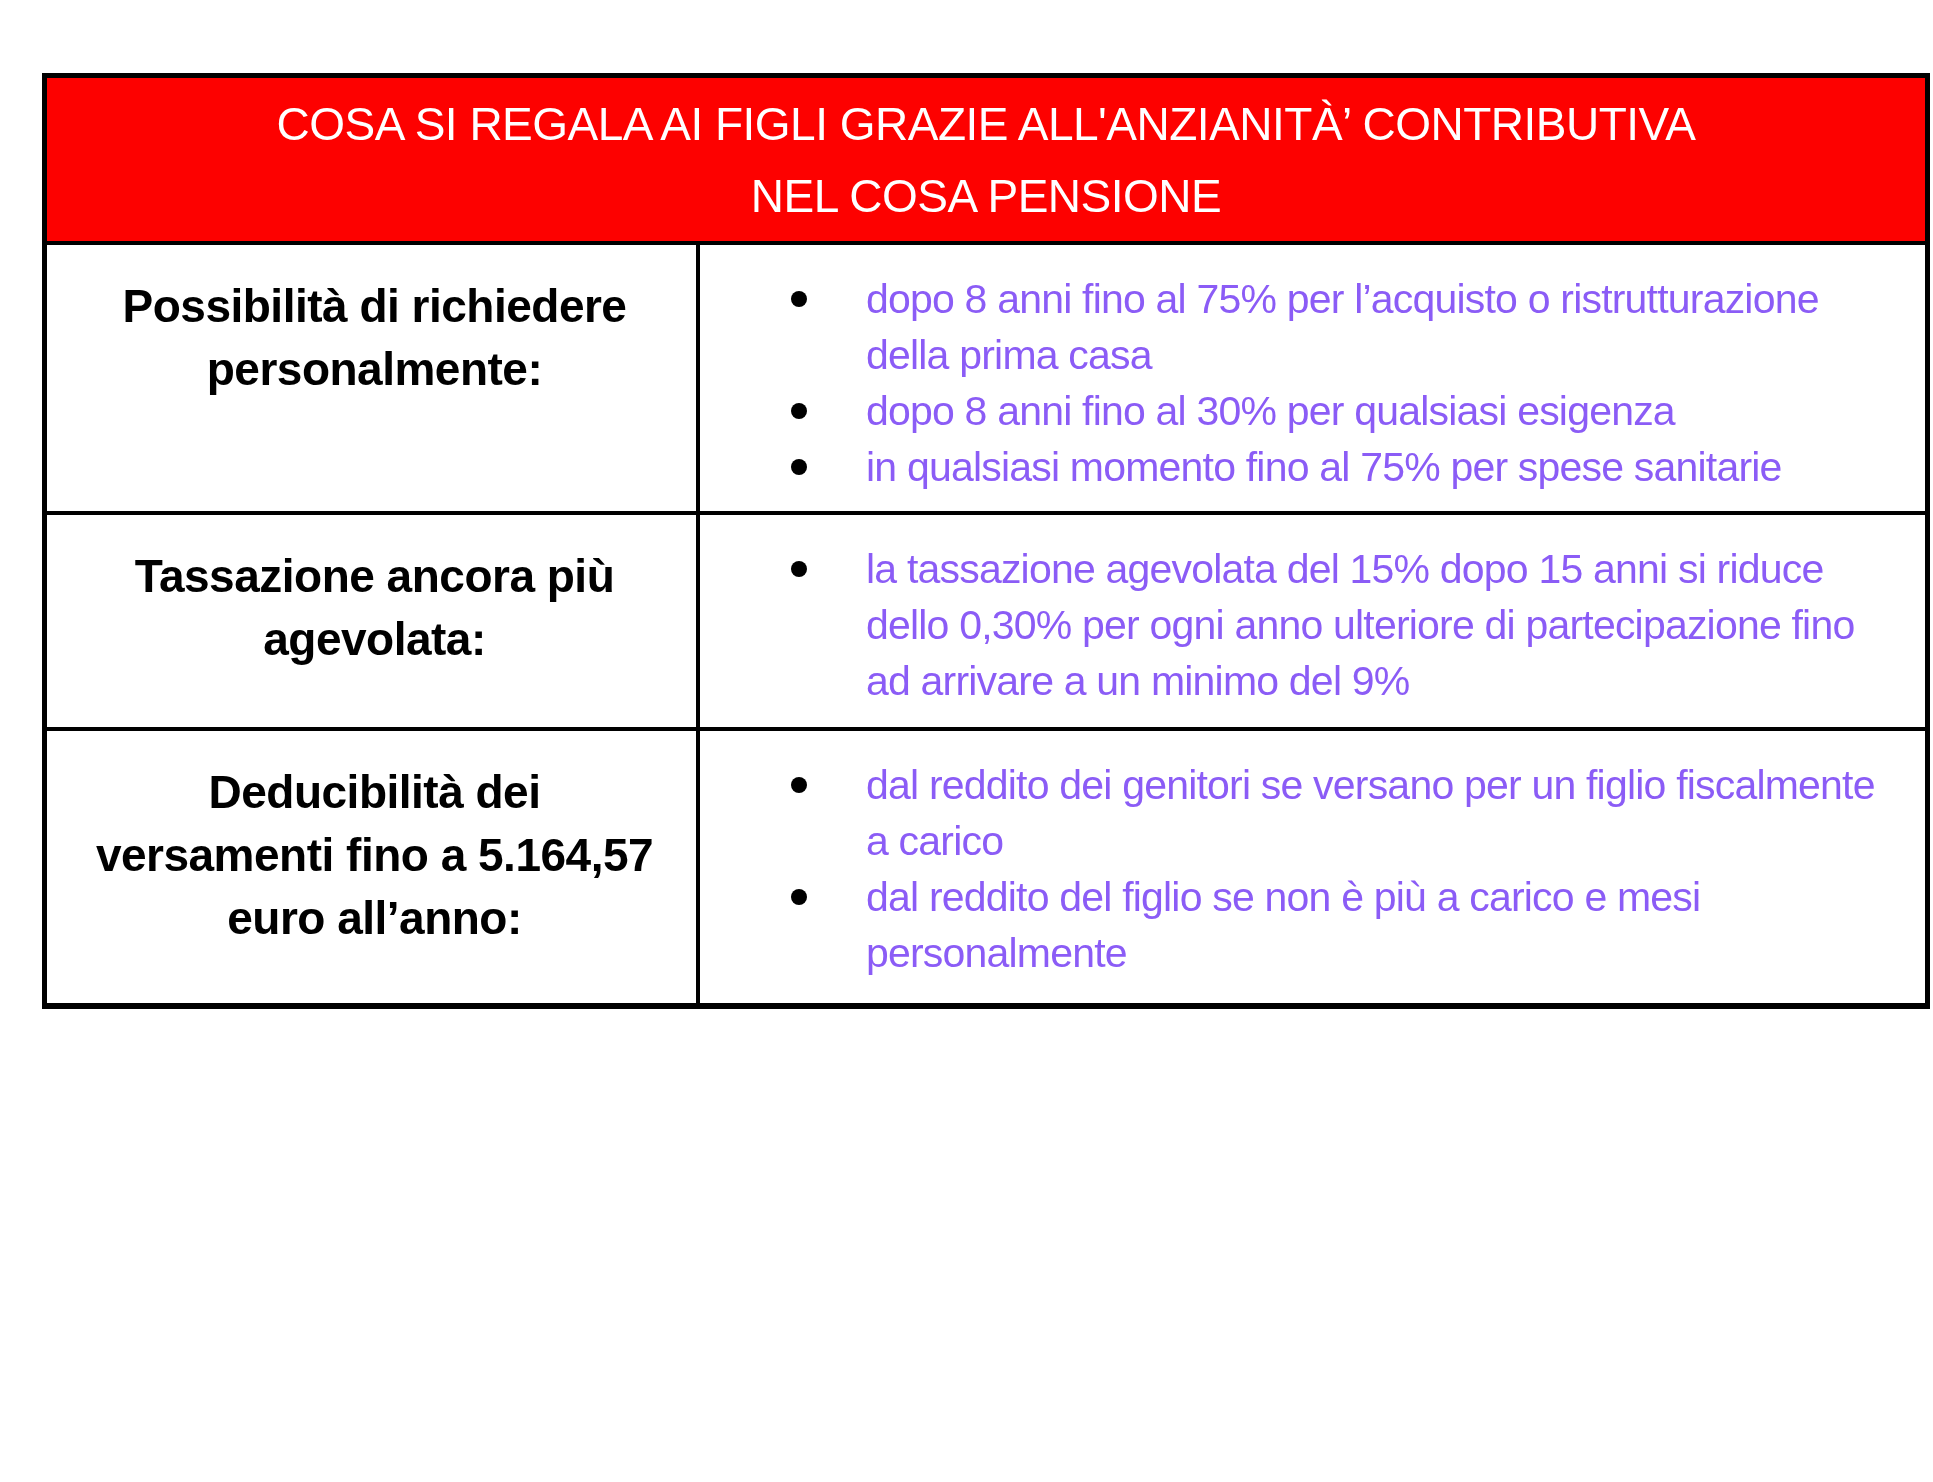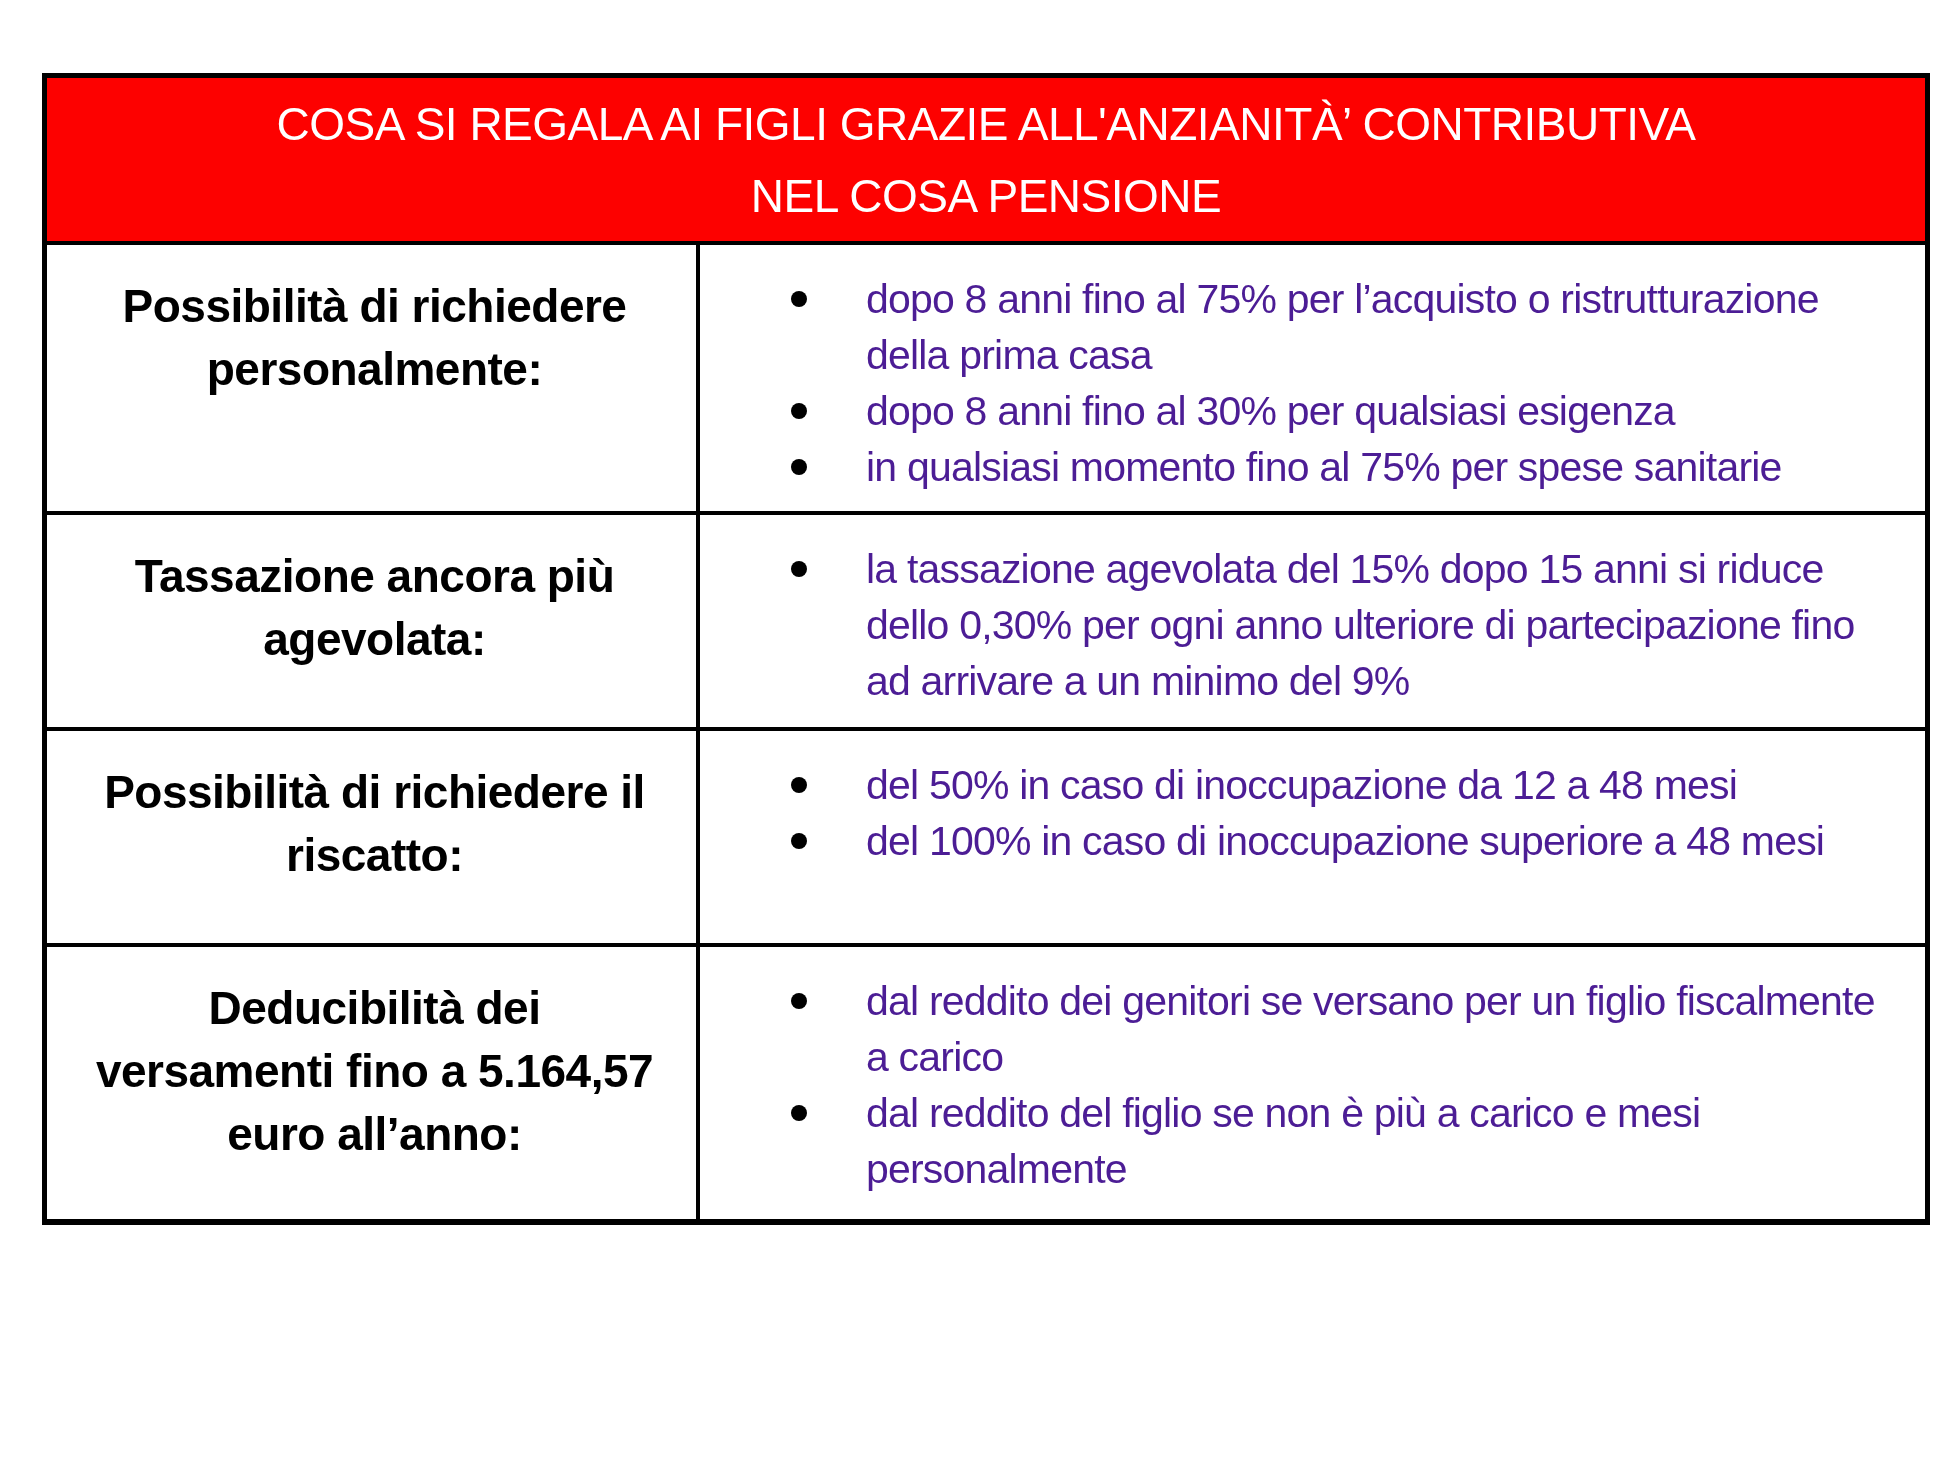--- a/index.html
+++ b/index.html
@@ -68,21 +68,21 @@
   .cell-right {
     padding: 26px 36px 10px 0;
   }
   .bullet-list {
     margin: 0;
     padding: 0 0 0 166px;
     list-style: none;
     font-size: 41px;
     line-height: 56px;
     letter-spacing: -0.8px;
-    color: #4c1d95;
+    color: #8b5cf6;
   }
   .bullet-list li {
     position: relative;
   }
   .bullet-list li::before {
     content: "";
     position: absolute;
     left: -75px;
     top: 20px;
     width: 16px;
@@ -121,32 +121,20 @@
         <div class="label-line">Tassazione ancora più</div>
         <div class="label-line">agevolata:</div>
       </div>
       <div class="cell-right">
         <ul class="bullet-list">
           <li>la tassazione agevolata del 15% dopo 15 anni si riduce dello 0,30% per ogni anno ulteriore di partecipazione fino ad arrivare a un minimo del 9%</li>
         </ul>
       </div>
     </div>
 
-    <div class="tbl-row r3">
-      <div class="cell-left">
-        <div class="label-line">Possibilità di richiedere il</div>
-        <div class="label-line">riscatto:</div>
-      </div>
-      <div class="cell-right">
-        <ul class="bullet-list">
-          <li>del 50% in caso di inoccupazione da 12 a 48 mesi</li>
-          <li>del 100% in caso di inoccupazione superiore a 48 mesi</li>
-        </ul>
-      </div>
-    </div>
 
     <div class="tbl-row r4">
       <div class="cell-left">
         <div class="label-line">Deducibilità dei</div>
         <div class="label-line">versamenti fino a 5.164,57</div>
         <div class="label-line">euro all’anno:</div>
       </div>
       <div class="cell-right">
         <ul class="bullet-list">
           <li>dal reddito dei genitori se versano per un figlio fiscalmente a carico</li>

